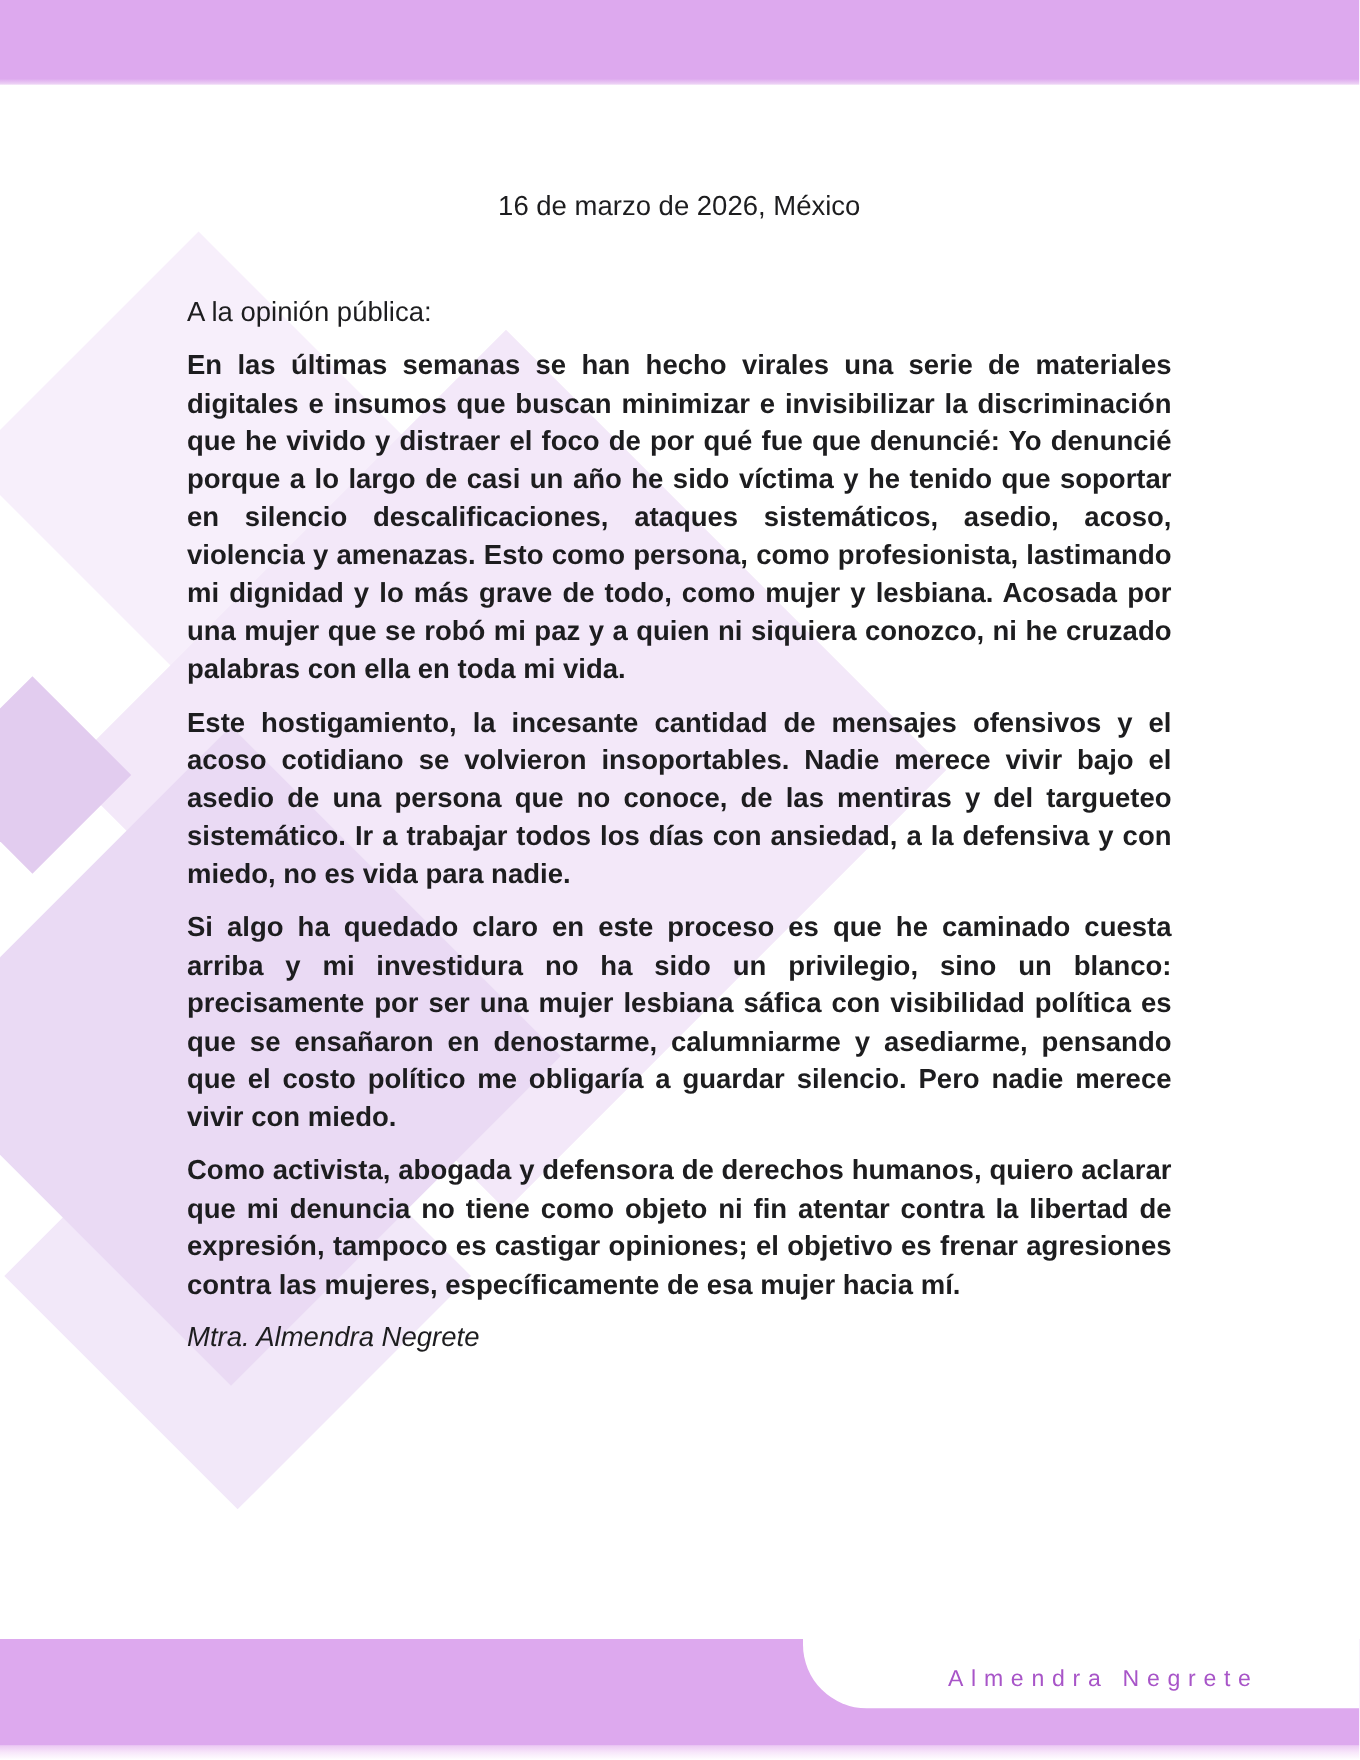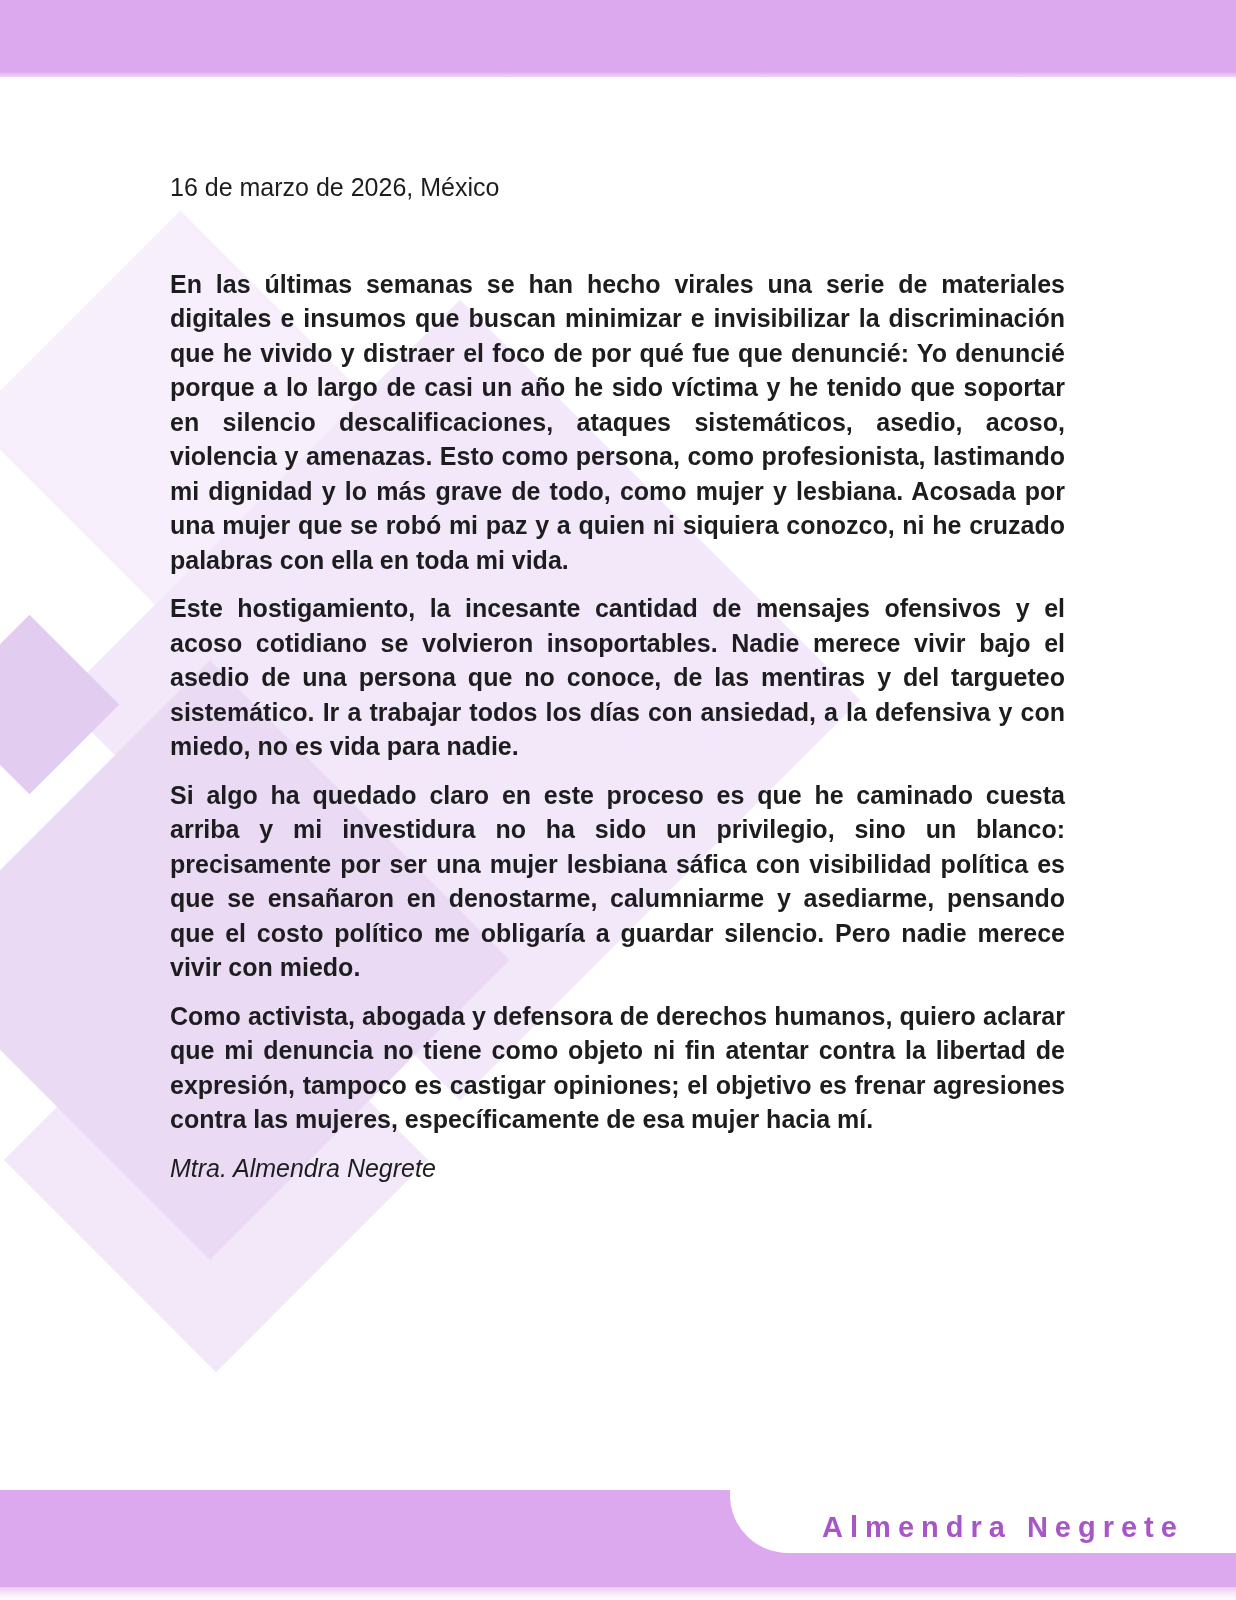--- a/index.html
+++ b/index.html
@@ -38,21 +38,21 @@
   
   .content {
     position: absolute;
     left: 170px;
     top: 170px;
     width: 895px;
     font-size: 25px;
     line-height: 34.5px;
   }
   .date-line {
-    text-align: left;
+    text-align: center;
     margin: 0 0 62px 0;
   }
   .salutation {
     margin: 0;
   }
   .para {
     margin: 14px 0 0 0;
     text-align: justify;
     font-weight: bold;
   }
@@ -73,22 +73,22 @@
     position: absolute;
     left: 730px; top: 1490px;
     width: 506px; height: 63px;
     background: #ffffff;
     border-bottom-left-radius: 58px;
     display: flex;
     align-items: center;
     justify-content: center;
   }
   .brand-name {
-    font-size: 29px;
-    font-weight: bold;
+    font-size: 21px;
+    font-weight: normal;
     letter-spacing: 7px;
     color: #a855c8;
     white-space: nowrap;
     padding-left: 40px;
     margin-top: 11px;
   }
   .footer-fade {
     position: absolute;
     left: 0; top: 1587px;
     width: 1236px; height: 13px;
@@ -103,20 +103,21 @@
   <div class="diamond d1"></div>
   <div class="diamond d2"></div>
   <div class="diamond d5"></div>
   <div class="diamond d3"></div>
   <div class="diamond d4"></div>
 
   <div class="top-banner"></div>
 
   <div class="content">
     <div class="date-line">16 de marzo de 2026, México</div>
+    <div class="salutation">A la opinión pública:</div>
     <p class="para">En las últimas semanas se han hecho virales una serie de materiales digitales e insumos que buscan minimizar e invisibilizar la discriminación que he vivido y distraer el foco de por qué fue que denuncié: Yo denuncié porque a lo largo de casi un año he sido víctima y he tenido que soportar en silencio descalificaciones, ataques sistemáticos, asedio, acoso, violencia y amenazas. Esto como persona, como profesionista, lastimando mi dignidad y lo más grave de todo, como mujer y lesbiana. Acosada por una mujer que se robó mi paz y a quien ni siquiera conozco, ni he cruzado palabras con ella en toda mi vida.</p>
     <p class="para">Este hostigamiento, la incesante cantidad de mensajes ofensivos y el acoso cotidiano se volvieron insoportables. Nadie merece vivir bajo el asedio de una persona que no conoce, de las mentiras y del targueteo sistemático. Ir a trabajar todos los días con ansiedad, a la defensiva y con miedo, no es vida para nadie.</p>
     <p class="para">Si algo ha quedado claro en este proceso es que he caminado cuesta arriba y mi investidura no ha sido un privilegio, sino un blanco: precisamente por ser una mujer lesbiana sáfica con visibilidad política es que se ensañaron en denostarme, calumniarme y asediarme, pensando que el costo político me obligaría a guardar silencio. Pero nadie merece vivir con miedo.</p>
     <p class="para">Como activista, abogada y defensora de derechos humanos, quiero aclarar que mi denuncia no tiene como objeto ni fin atentar contra la libertad de expresión, tampoco es castigar opiniones; el objetivo es frenar agresiones contra las mujeres, específicamente de esa mujer hacia mí.</p>
     <p class="signature">Mtra. Almendra Negrete</p>
   </div>
 
   <div class="footer-bar"></div>
   <div class="brand-tab">
     <span class="brand-name">Almendra Negrete</span>

